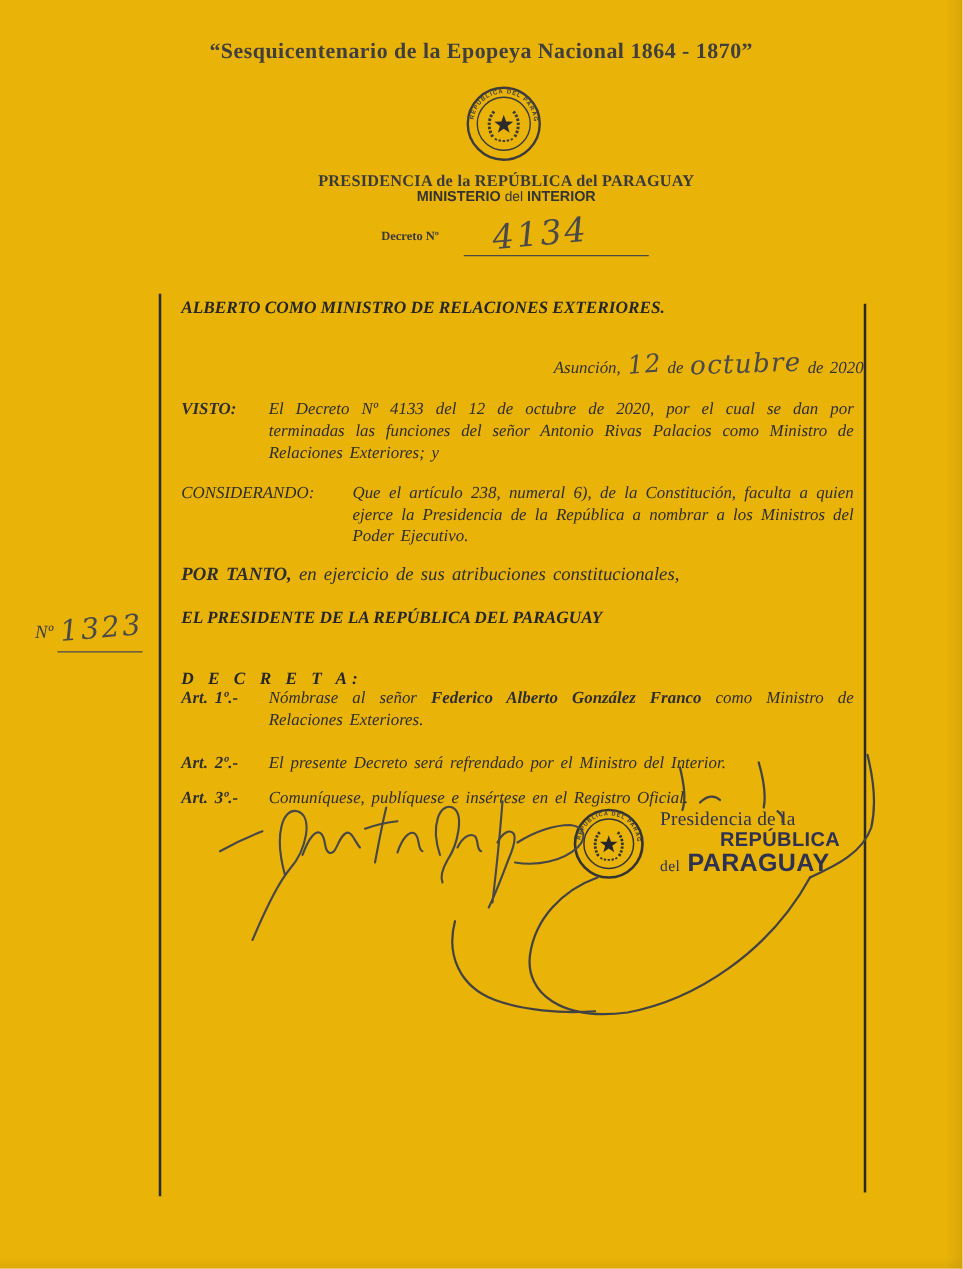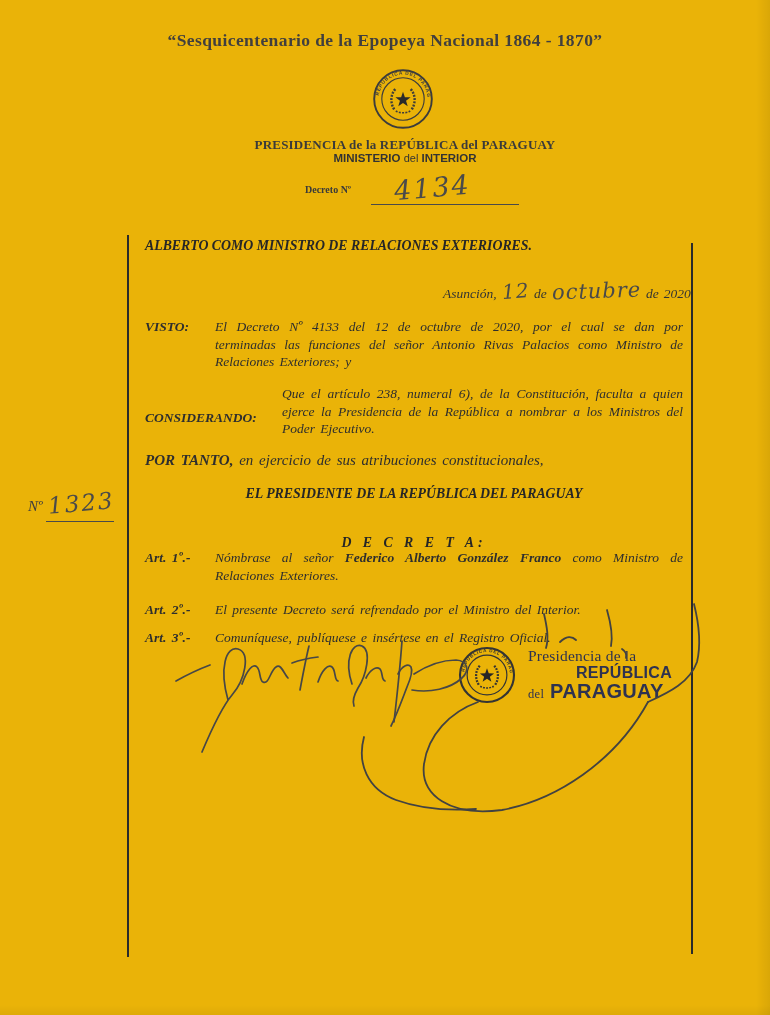--- a/index.html
+++ b/index.html
@@ -35,28 +35,28 @@
   .title-l1{text-align:justify;text-align-last:justify;}
 
   .dateline{position:absolute;left:443px;top:279px;display:flex;align-items:baseline;gap:5px;
         font-style:italic;font-size:13.5px;color:#333;}
   .dateline .day{font-size:20px;letter-spacing:1px;transform:rotate(-4deg);}
   .dateline .month{font-size:21px;letter-spacing:1px;transform:rotate(-2deg);}
 
   .para{position:absolute;left:145px;width:538px;display:flex;
         font-style:italic;font-size:13.5px;line-height:17.6px;color:#2e2e2e;word-spacing:2px;}
   .para .lbl{font-weight:bold;flex:0 0 70px;}
-  .para .lbl-wide{font-weight:bold;flex:0 0 137px;margin-top:24px;}
+  .para .lbl-wide{font-weight:normal;flex:0 0 137px;}
   .para .txt{flex:1;text-align:justify;}
   .p-visto{top:318px;}
   .p-considerando{top:385px;}
   .p-portanto{top:452px;font-size:15px;}
   .p-portanto b{font-weight:bold;}
 
-  .heading-center{position:absolute;left:145px;width:538px;text-align:center;
+  .heading-center{position:absolute;left:145px;width:538px;text-align:left;
         font-weight:bold;font-style:italic;font-size:13.8px;color:#262626;}
   .h-presidente{top:486px;}
   .h-decreta{top:519px;letter-spacing:4px;margin-top:16px;}
 
   .margin-num{position:absolute;left:28px;top:498px;font-style:italic;font-size:15px;color:#3f3f3f;}
   .margin-num .val{position:absolute;left:20px;top:-8px;font-size:23px;letter-spacing:2px;
         transform:rotate(-5deg);display:inline-block;}
   .margin-underline{position:absolute;left:46px;top:521px;width:68px;border-bottom:1.5px solid #4a4a4a;}
 
   .p-art1{top:549px;}

